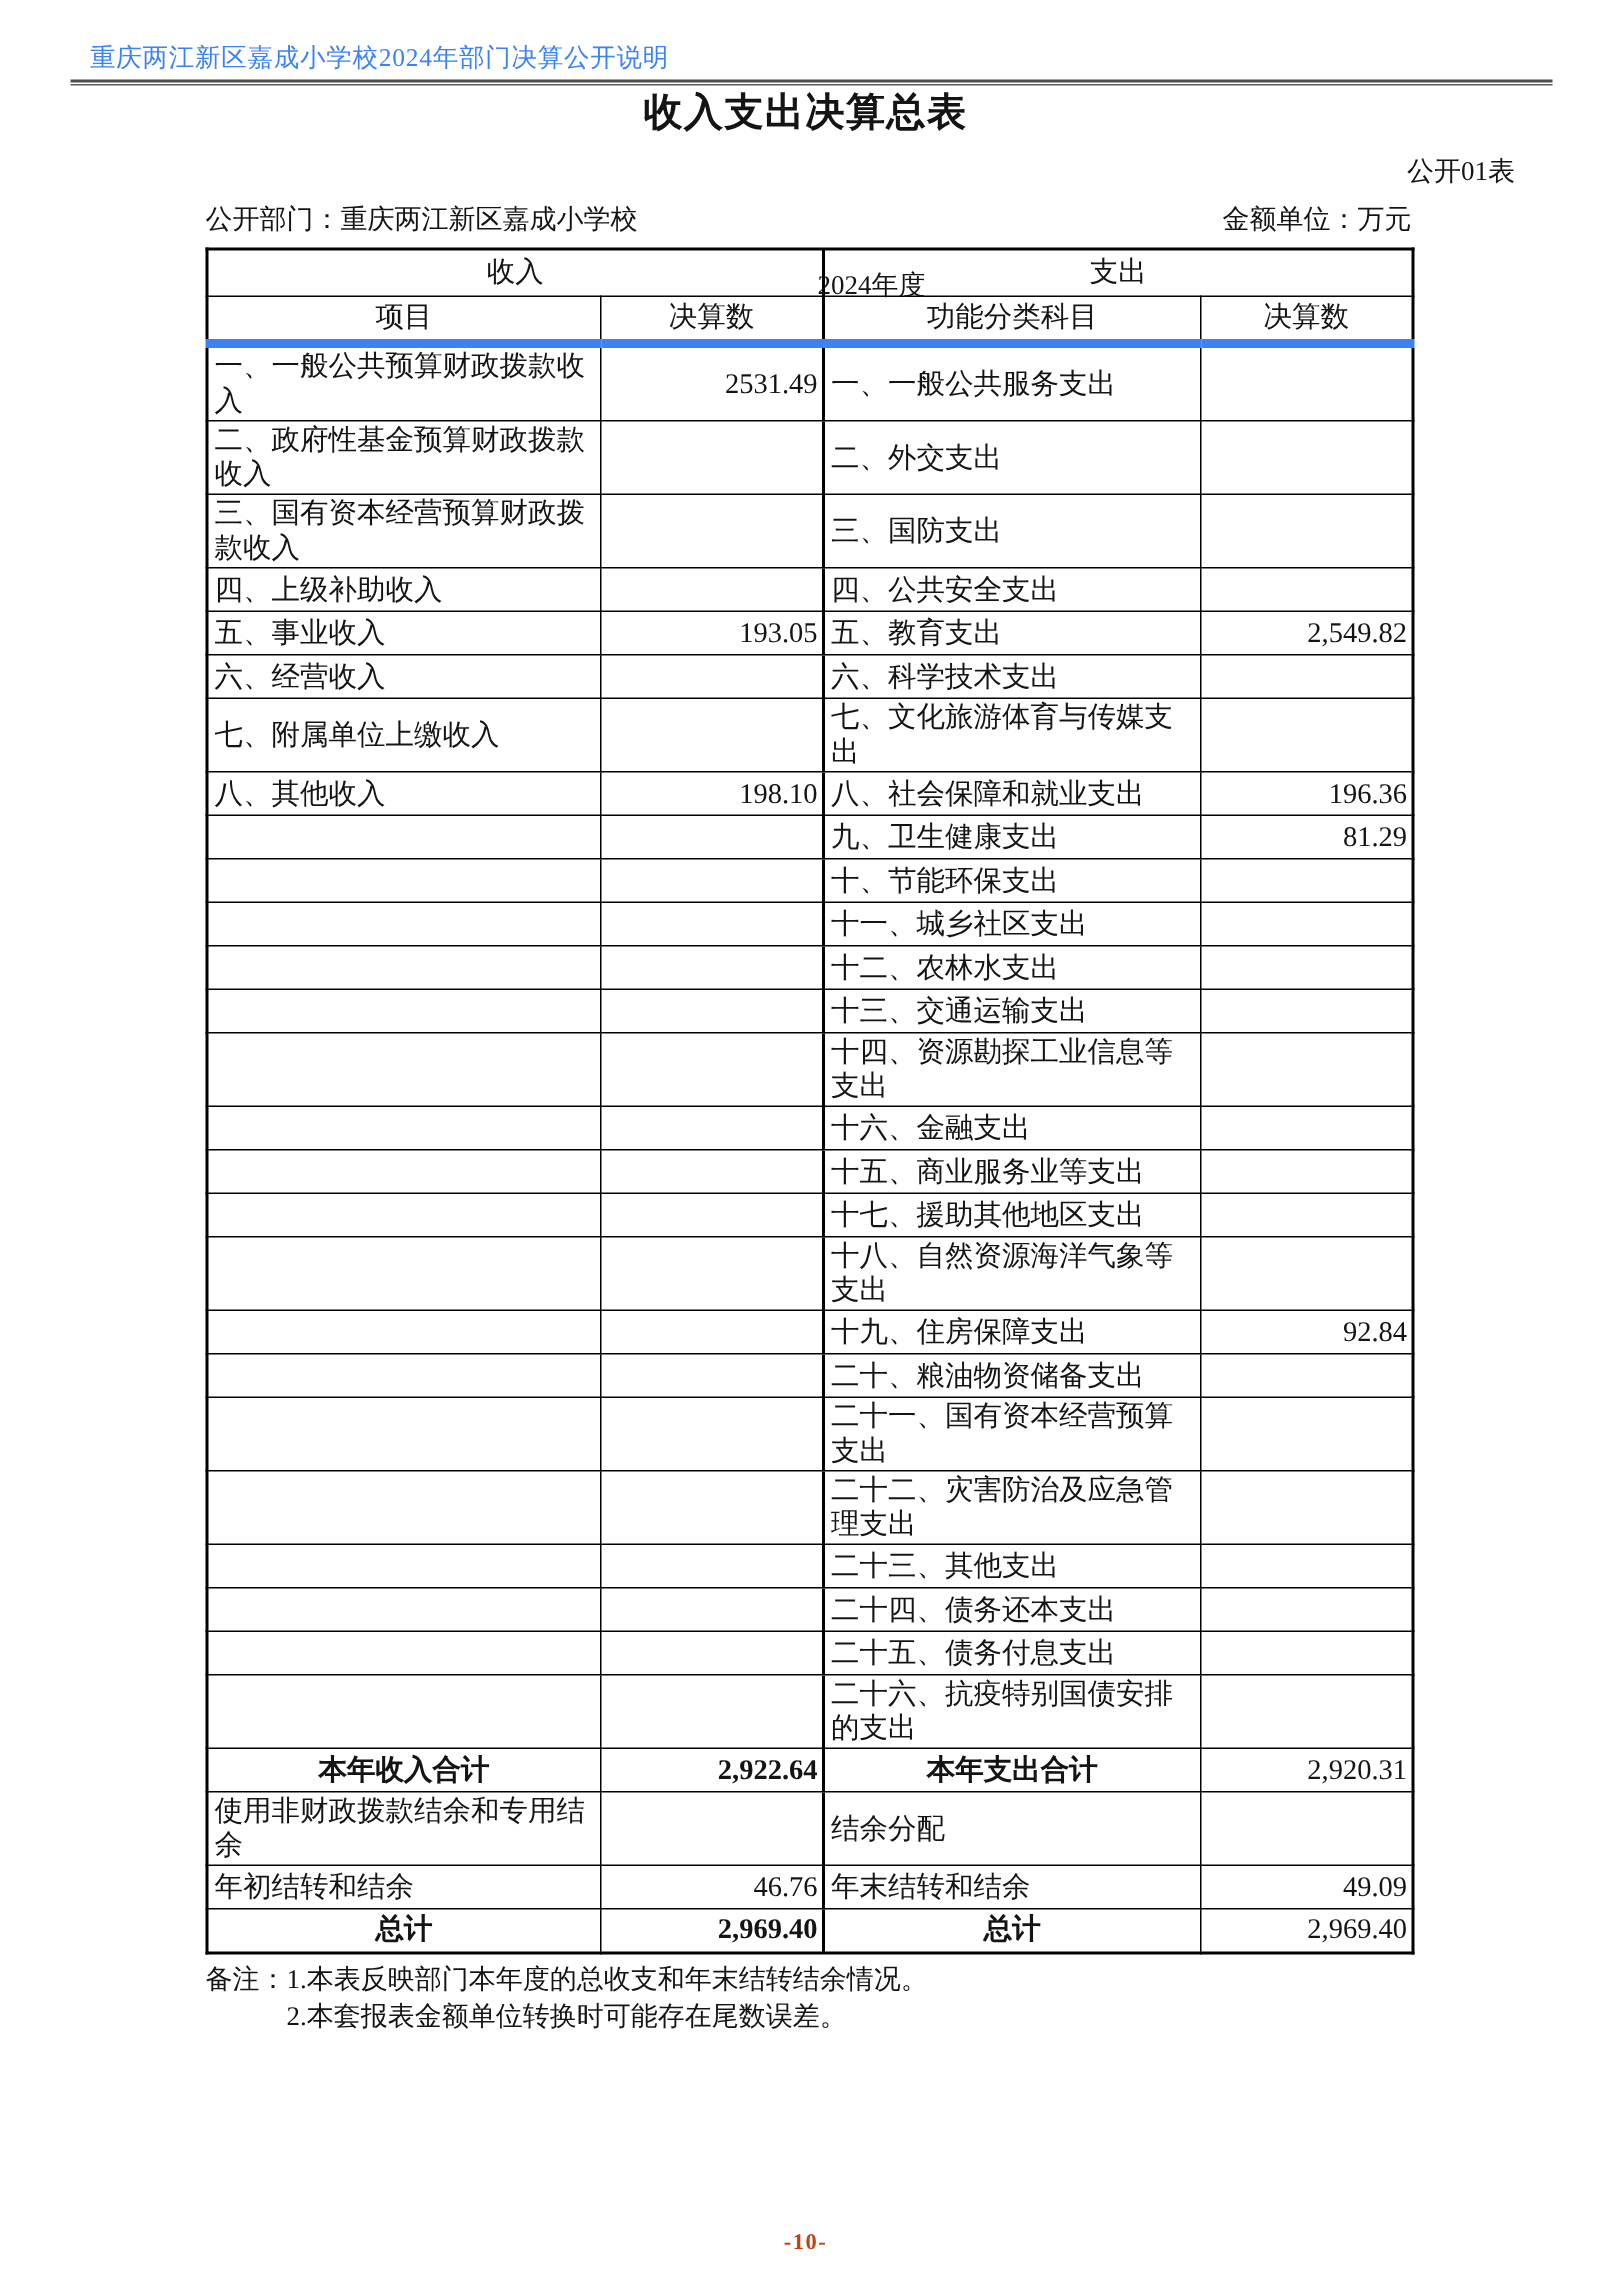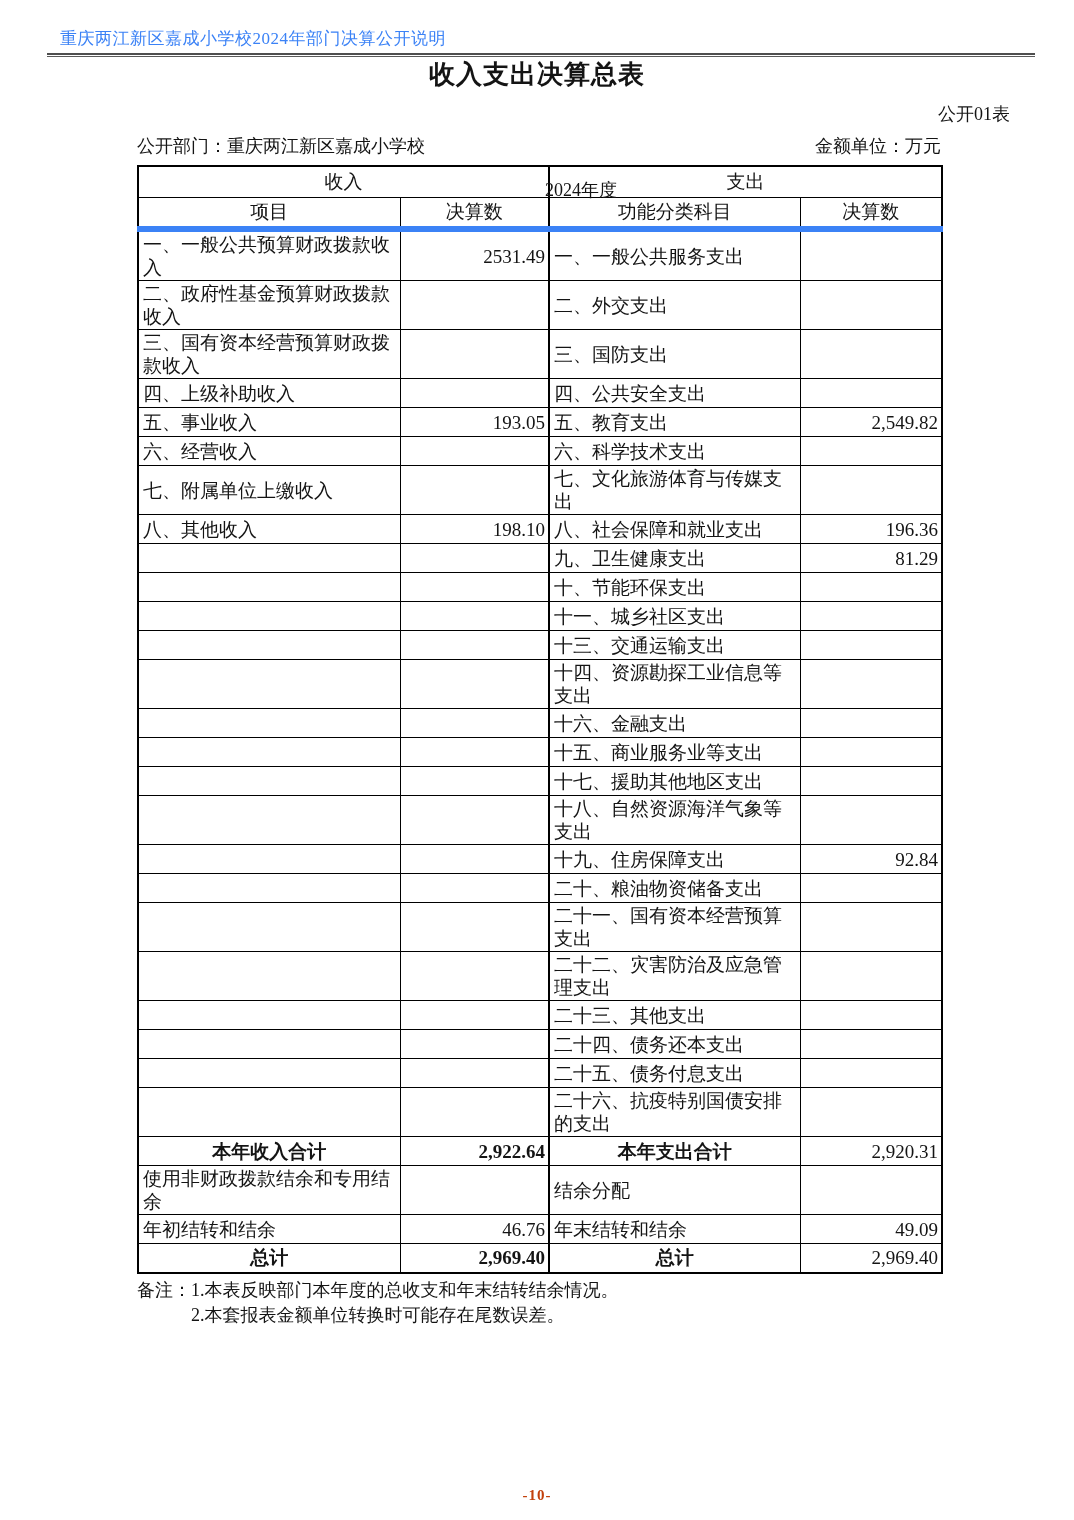--- a/index.html
+++ b/index.html
@@ -207,20 +207,26 @@
         </tr>
         <tr>
           <td class="item-cell income"></td>
           <td class="val-cell income"></td>
           <td class="item-cell expense divider">十一、城乡社区支出</td>
           <td class="val-cell expense"></td>
         </tr>
         <tr>
           <td class="item-cell income"></td>
           <td class="val-cell income"></td>
+          <td class="item-cell expense divider">十二、农林水支出</td>
+          <td class="val-cell expense"></td>
+        </tr>
+        <tr>
+          <td class="item-cell income"></td>
+          <td class="val-cell income"></td>
           <td class="item-cell expense divider">十三、交通运输支出</td>
           <td class="val-cell expense"></td>
         </tr>
         <tr>
           <td class="item-cell income"></td>
           <td class="val-cell income"></td>
           <td class="item-cell expense divider">十四、资源勘探工业信息等支出</td>
           <td class="val-cell expense"></td>
         </tr>
         <tr>

